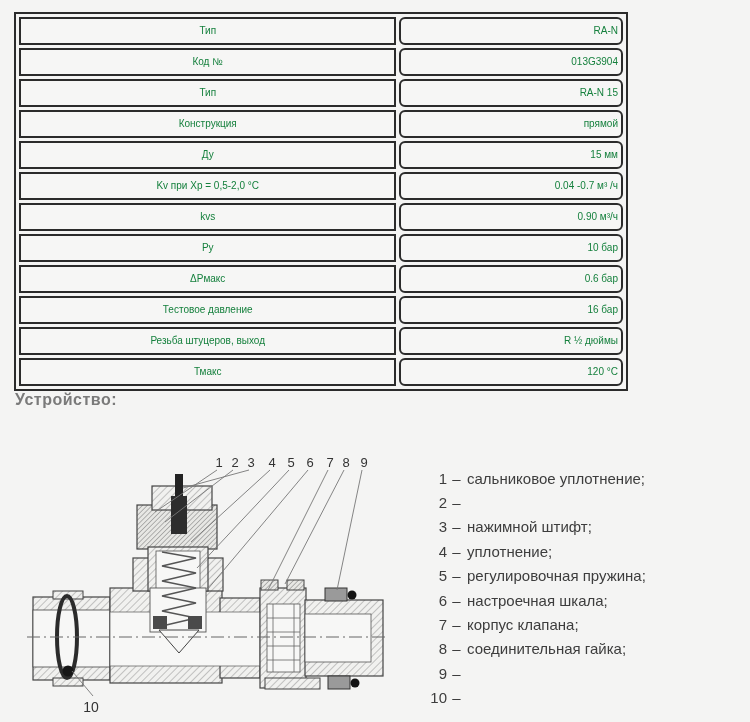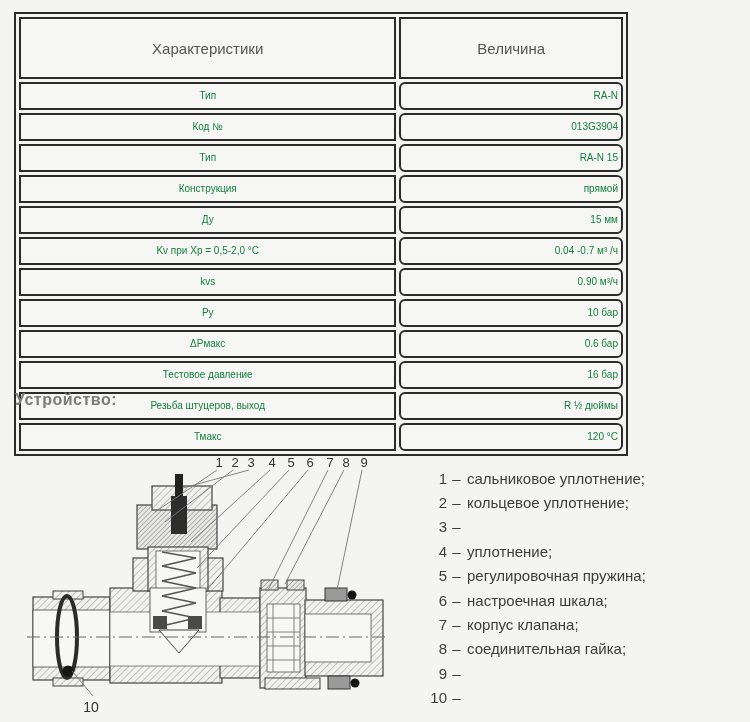--- a/index.html
+++ b/index.html
@@ -48,24 +48,20 @@
 <body>
 
 <div class="page">
 
   <table class="specs">
     <colgroup>
         <col class="c1">
         <col class="c2">
       </colgroup>
     <tbody>
-        <tr>
-      <th>Характеристики</th>
-      <th>Величина</th>
-    </tr>
     <tr>
           <td class="c-name">Тип</td>
           <td class="c-value">RA-N</td>
         </tr>
     <tr>
           <td class="c-name">Код №</td>
           <td class="c-value">013G3904</td>
         </tr>
     <tr>
           <td class="c-name">Тип</td>
@@ -211,25 +207,25 @@
 
   <div class="legend">
     <div class="legend-row">
         <span class="legend-num">1</span>
         <span class="legend-dash">–</span>
         <span class="legend-text">сальниковое уплотнение;</span>
       </div>
     <div class="legend-row">
         <span class="legend-num">2</span>
         <span class="legend-dash">–</span>
-        <span class="legend-text">кольцевое уплотнение;</span>
       </div>
     <div class="legend-row">
         <span class="legend-num">3</span>
         <span class="legend-dash">–</span>
+        <span class="legend-text">нажимной штифт;</span>
       </div>
     <div class="legend-row">
         <span class="legend-num">4</span>
         <span class="legend-dash">–</span>
         <span class="legend-text">уплотнение;</span>
       </div>
     <div class="legend-row">
         <span class="legend-num">5</span>
         <span class="legend-dash">–</span>
         <span class="legend-text">регулировочная пружина;</span>

